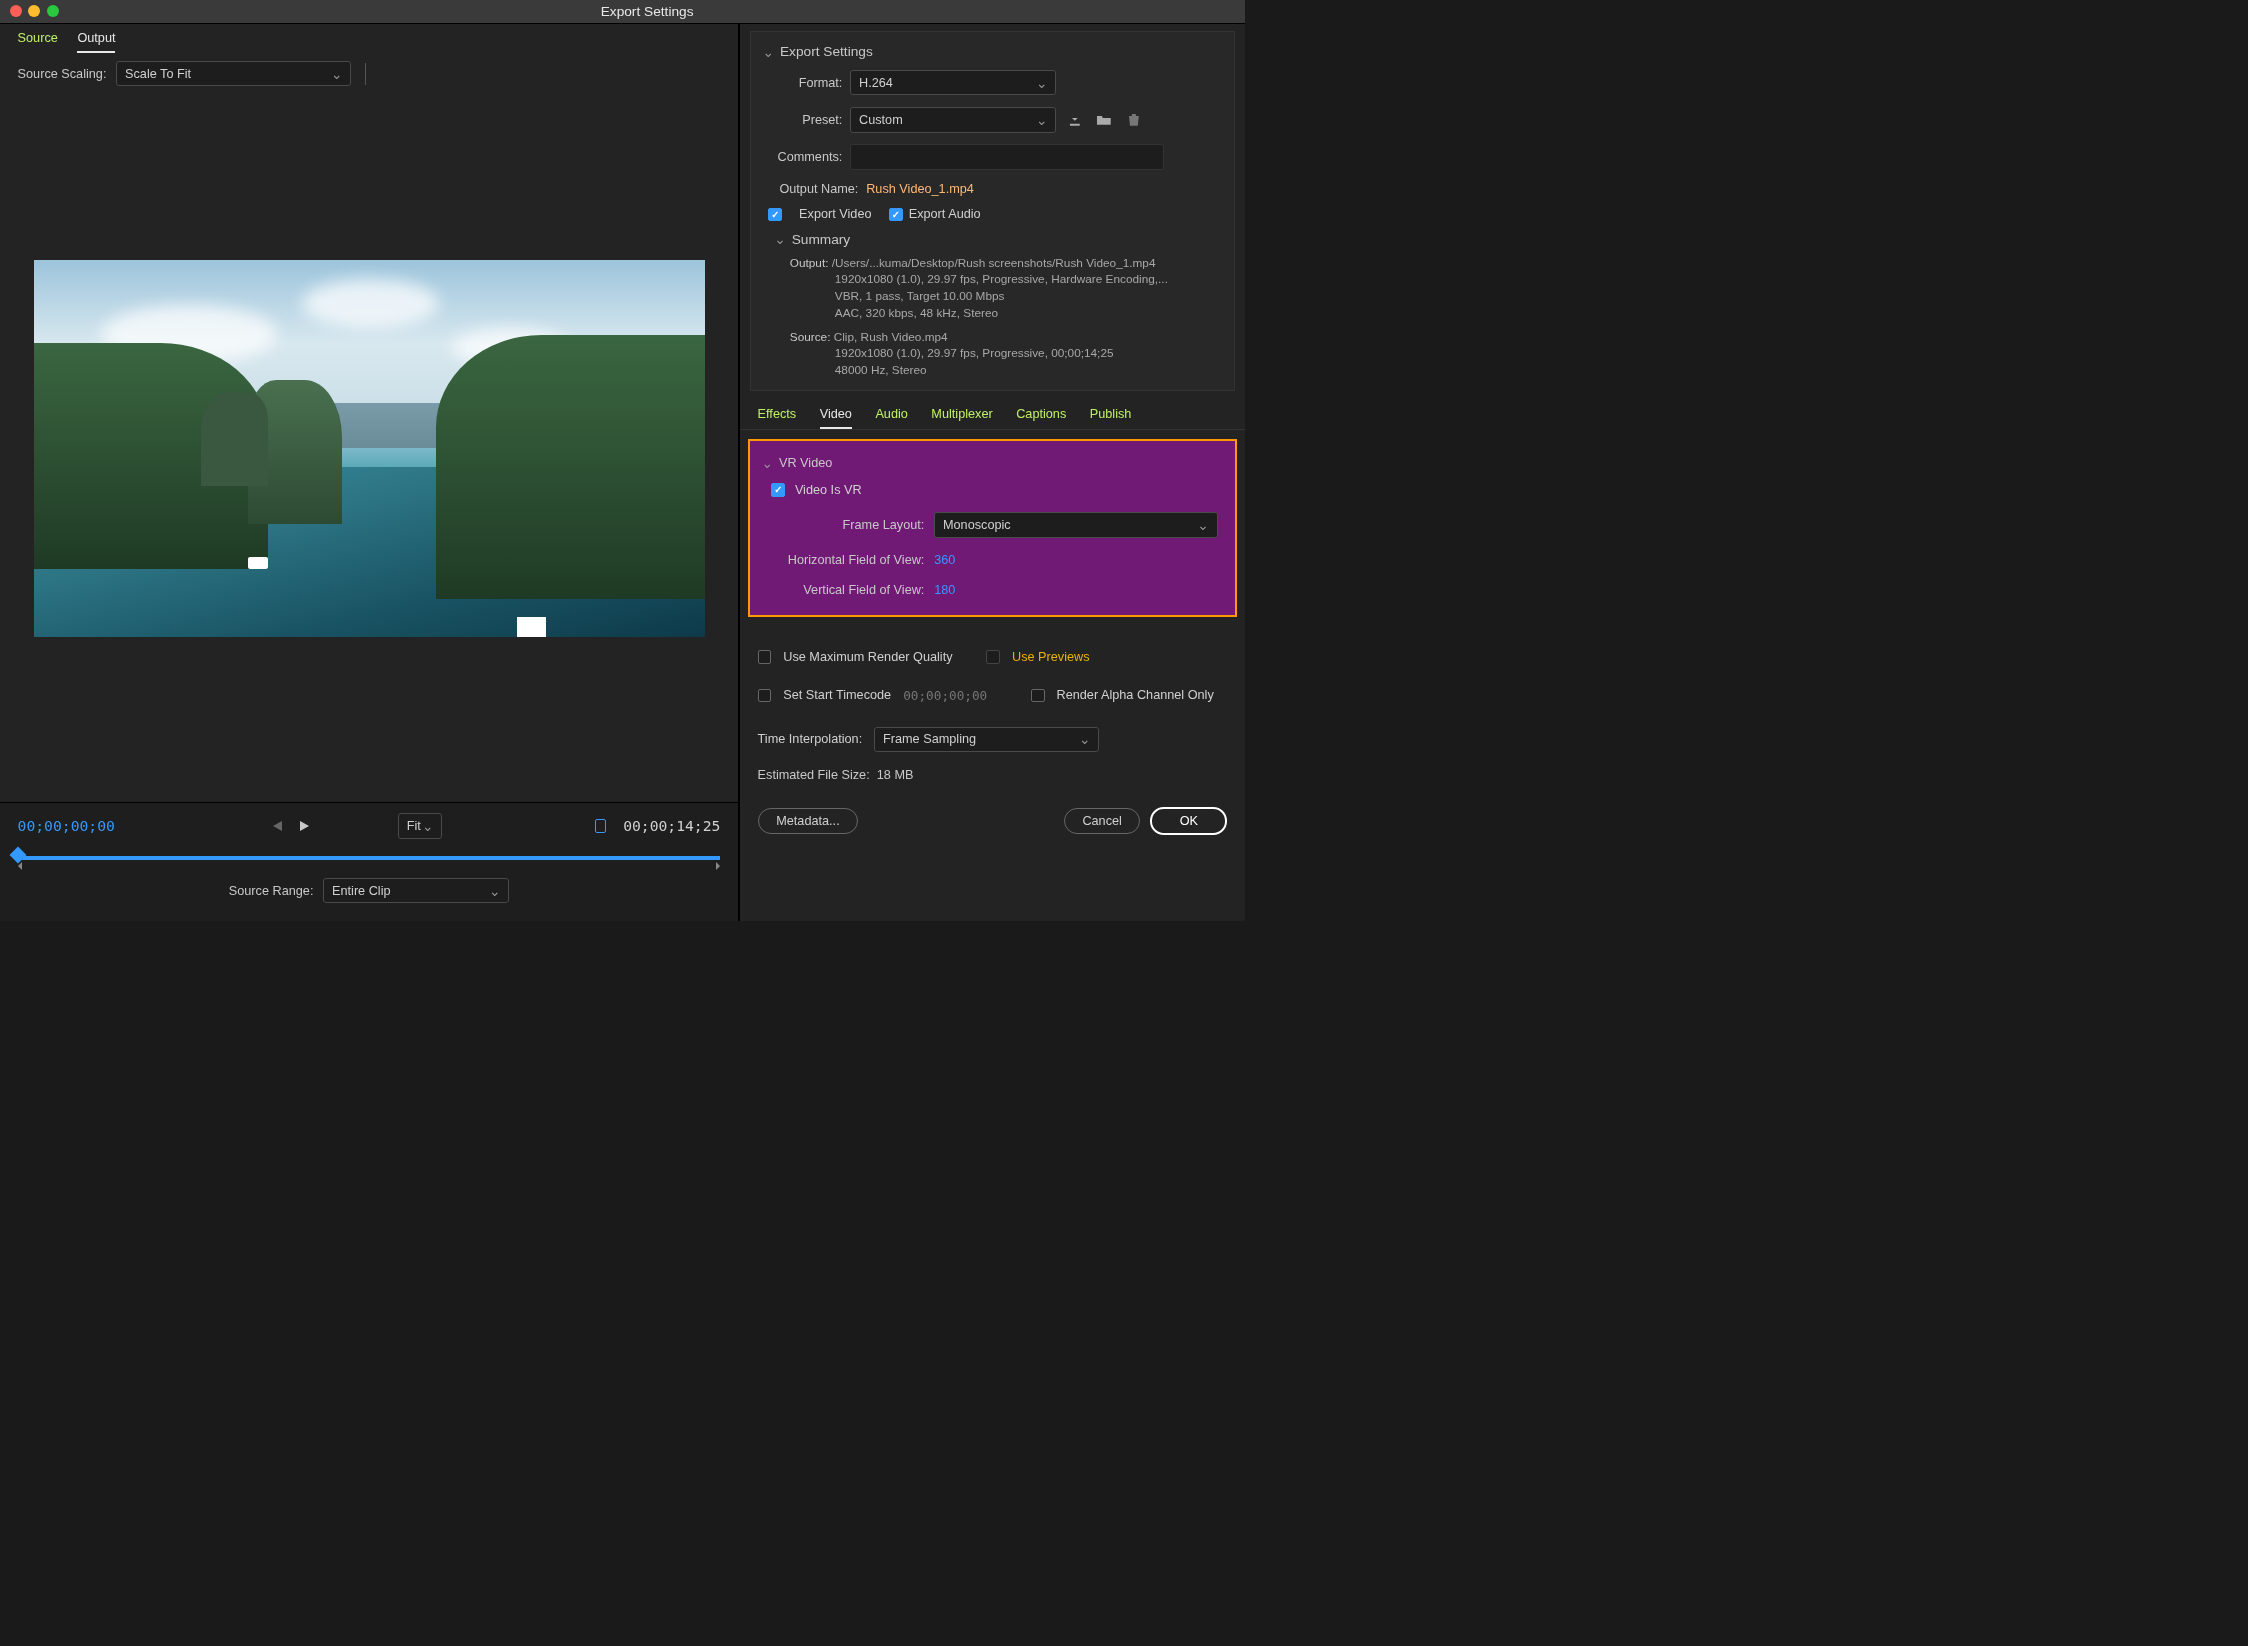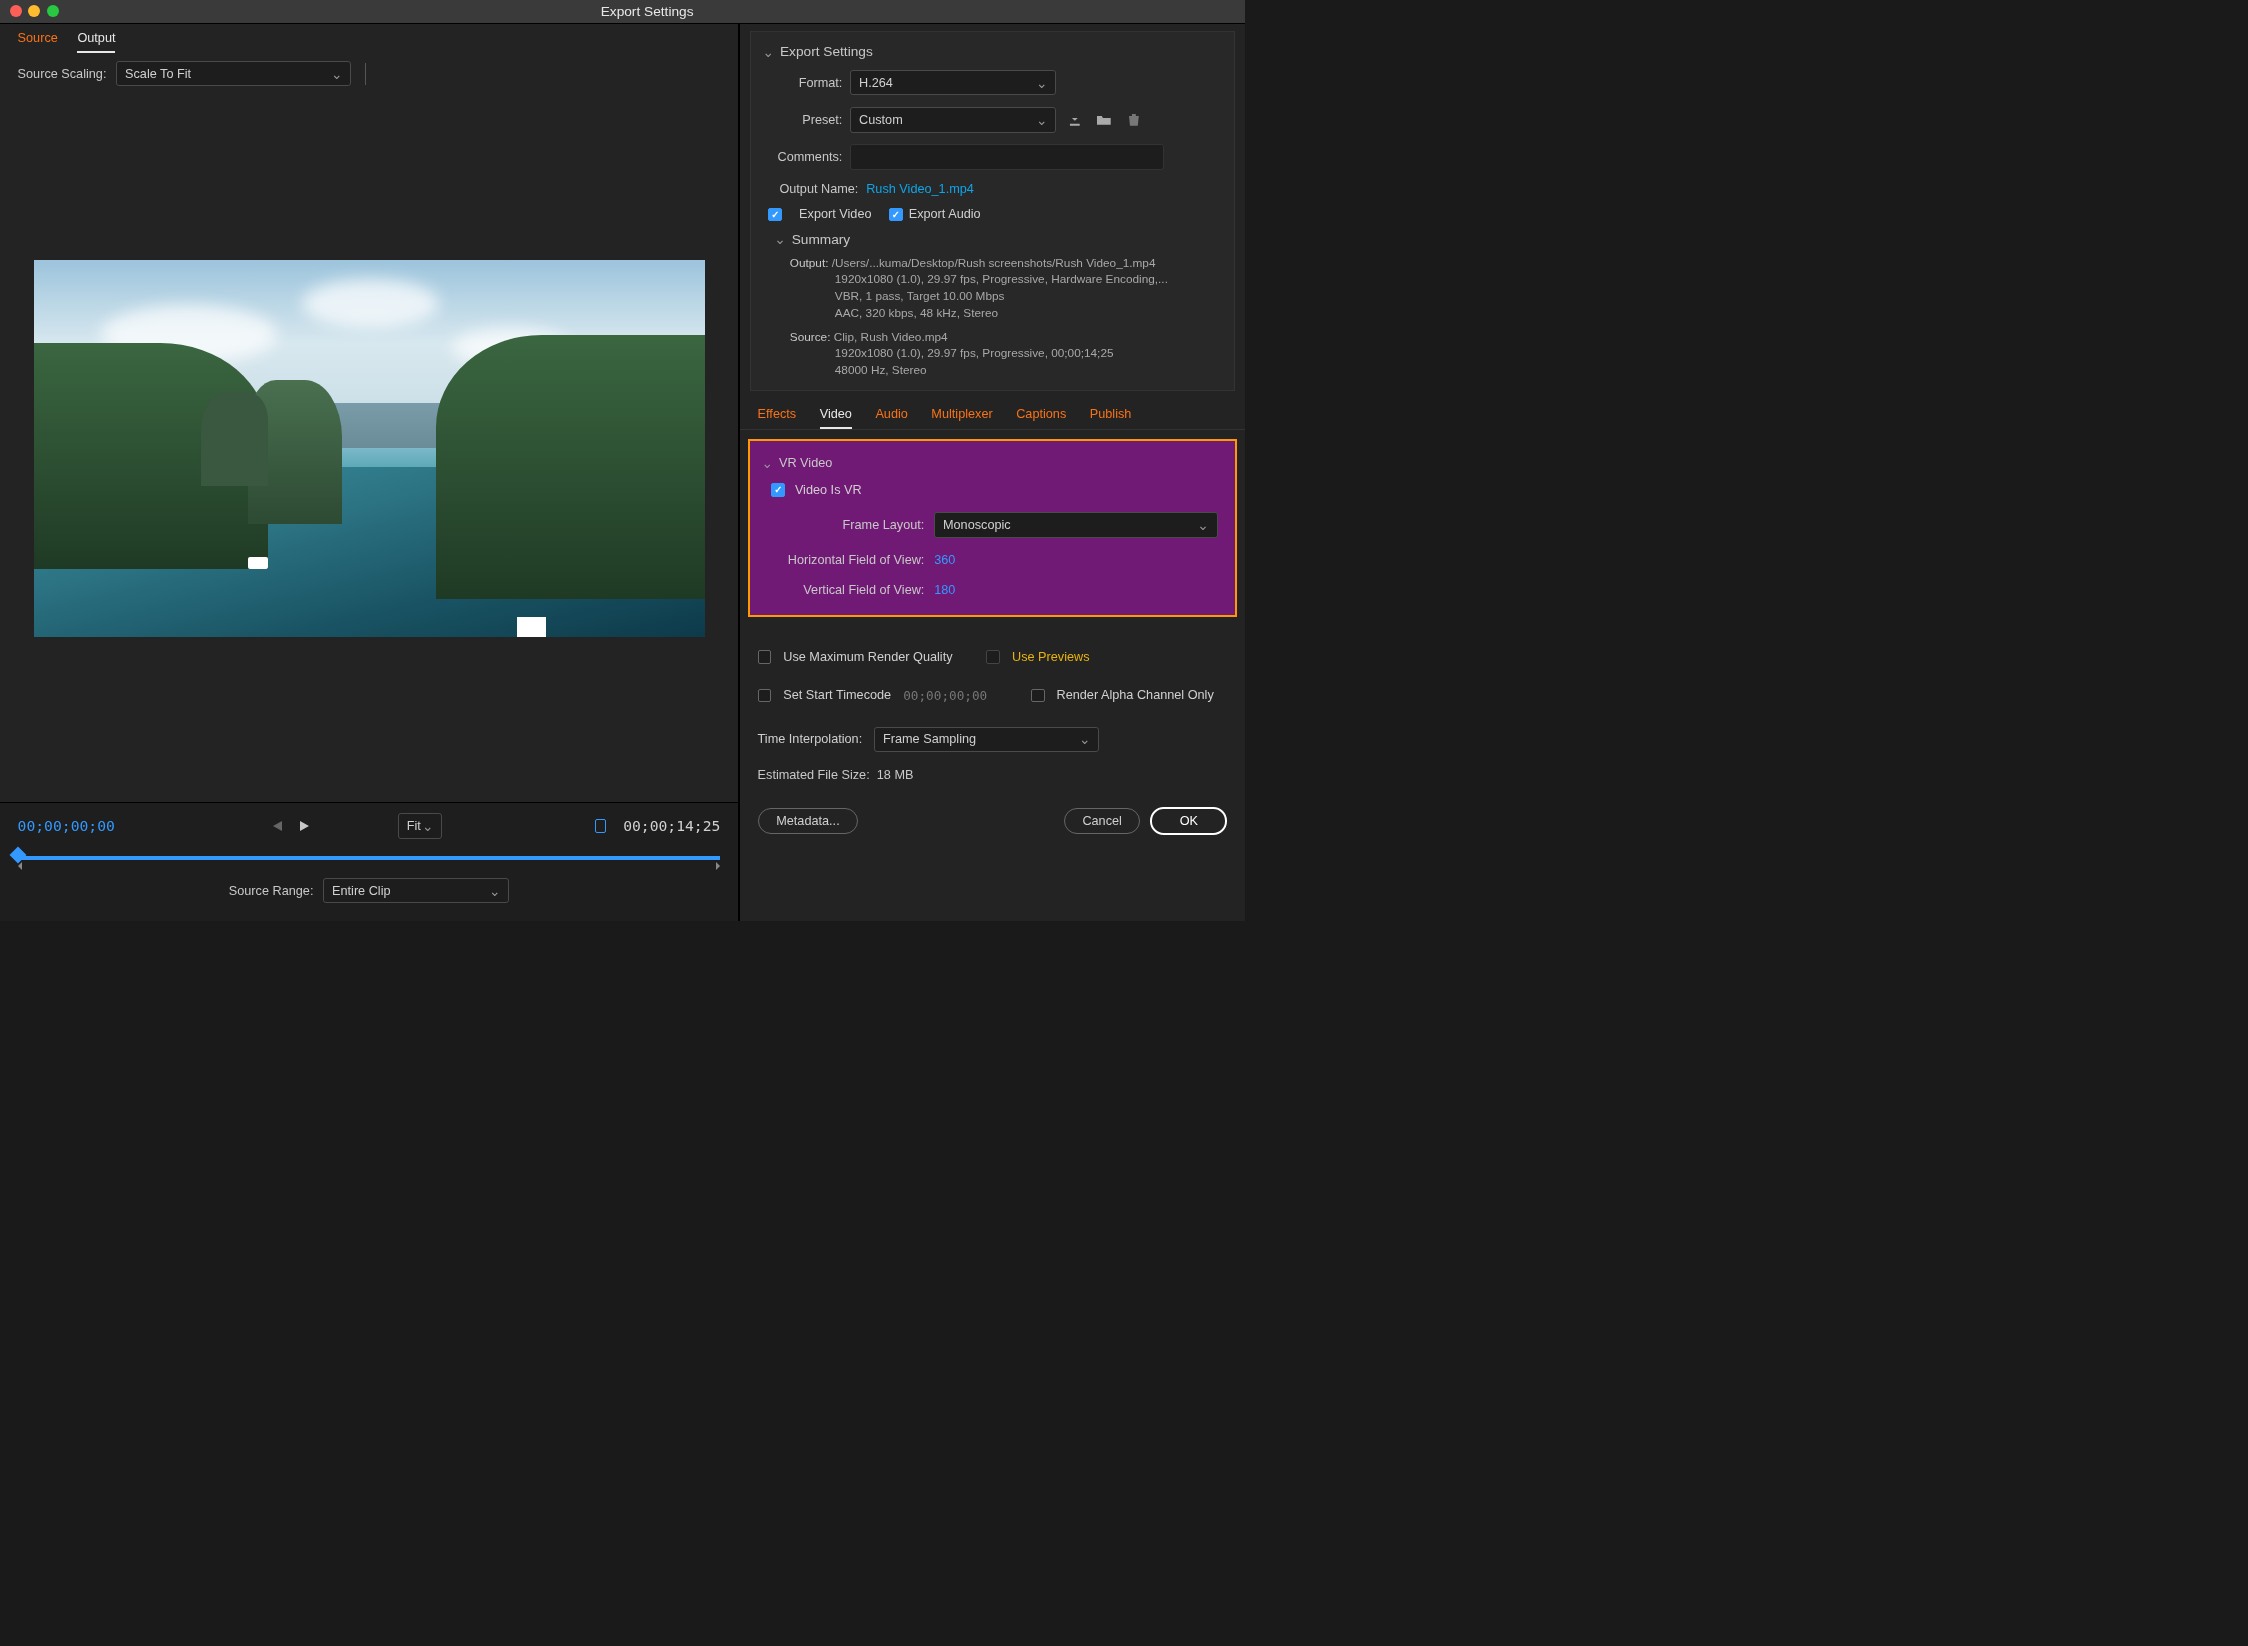--- a/index.html
+++ b/index.html
@@ -6,21 +6,21 @@
 body { background: #1a1a1a; color: #d0d0d0; font-size: 12.7px; width: 1245px; height: 921px; overflow: hidden; }
 .titlebar { display: flex; align-items: center; padding: 3.9px 9.8px; background: #3a3a3a; border-bottom: 1px solid #000; height: 23.5px; }
 .traffic { display: flex; gap: 6.9px; }
 .dot { width: 11.8px; height: 11.8px; border-radius: 50%; }
 .red { background: #ff5f57; } .yellow { background: #febc2e; } .green { background: #28c840; }
 .titlebar-title { flex: 1; text-align: center; color: #e8e8e8; font-size: 13.7px; font-weight: 500; }
 .main { display: flex; height: calc(100% - 23.5px); }
 .left { width: 740px; background: #232323; border-right: 2px solid #000; display: flex; flex-direction: column; }
 .right { flex: 1; background: #232323; display: flex; flex-direction: column; }
 .tabs { display: flex; gap: 19.6px; padding: 7.8px 17.6px 0 17.6px; align-items: center; }
-.tab { padding-bottom: 5.9px; color: #f97316; cursor: pointer; border-bottom: 2px solid transparent; }
+.tab { padding-bottom: 5.9px; color: #bef264; cursor: pointer; border-bottom: 2px solid transparent; }
 .tab.active { color: #e8e8e8; border-bottom-color: #e8e8e8; }
 .row { display: flex; align-items: center; gap: 9.8px; padding: 7.8px 17.6px; }
 .lbl { text-align: right; color: #c8c8c8; }
 .select { background: #1d1d1d; border: 1px solid #4a4a4a; color: #d0d0d0; padding: 3.9px 7.8px; border-radius: 2.9px; display: flex; align-items: center; justify-content: space-between; height: 25.5px; position: relative; }
 .chev::after { content: "⌄"; font-size: 13.7px; color: #999; }
 .preview-area { flex: 1; background: #232323; display: flex; align-items: center; justify-content: center; }
 .preview-image { width: 671px; height: 377px; background: linear-gradient(to bottom, #b5d4e8 0%, #cfe3eb 25%, #7bb8c8 50%, #3d9aa8 60%, #1a4d5c 100%); position: relative; overflow: hidden; }
 .sky { position: absolute; top: 0; left: 0; right: 0; height: 45%; background: linear-gradient(to bottom, #9cc4dc, #d8e8ef, #c8dce5); }
 .cloud { position: absolute; background: rgba(255,255,255,0.7); border-radius: 50%; filter: blur(7.8px); }
 .mountain { position: absolute; background: linear-gradient(to bottom, #3a6640, #2d5033, #1f3a24); }
@@ -35,21 +35,21 @@
 .slider-bar { position: absolute; top: 7.8px; left: 0; right: 0; height: 3.9px; background: #3399ff; }
 .slider-handle { position: absolute; top: 0; left: 0; width: 11.8px; height: 11.8px; background: #3399ff; transform: translateX(-5.9px) rotate(45deg); }
 .slider-end-l { position: absolute; top: 13.7px; left: -3.9px; width: 0; height: 0; border: 4.9px solid transparent; border-right-color: #888; }
 .slider-end-r { position: absolute; top: 13.7px; right: -3.9px; width: 0; height: 0; border: 4.9px solid transparent; border-left-color: #888; }
 .icon-btn { width: 21.6px; height: 21.6px; display: flex; align-items: center; justify-content: center; color: #999; cursor: pointer; border-radius: 2px; }
 .panel { border: 1px solid #333; margin: 7.8px 9.8px; background: #282828; padding: 7.8px 0; }
 .panel-header { display: flex; align-items: center; gap: 5.9px; padding: 3.9px 11.8px; color: #c8c8c8; font-size: 13.7px; }
 .twirl::before { content: "⌄"; font-size: 13.7px; color: #999; cursor: pointer; }
 .form-row { display: flex; align-items: center; gap: 7.8px; padding: 5.9px 17.6px; }
 .form-lbl { width: 74px; text-align: right; color: #c8c8c8; }
-.link { color: #0ea5e9; cursor: pointer; }
+.link { color: #fdba74; cursor: pointer; }
 .linkval { color: #3399ff; cursor: pointer; }
 .cb { width: 13.7px; height: 13.7px; border: 1px solid #666; border-radius: 2px; display: inline-flex; align-items: center; justify-content: center; background: #1d1d1d; }
 .cb.checked { background: #3399ff; border-color: #3399ff; }
 .cb.checked::after { content: "✓"; color: #fff; font-size: 9.8px; font-weight: bold; }
 .summary-body { padding: 3.9px 11.8px 3.9px 39px; color: #a8a8a8; font-size: 11.8px; line-height: 1.4; }
 .summary-lbl { color: #c8c8c8; }
 .tabs2 { display: flex; gap: 23.5px; padding: 7.8px 17.6px 0 17.6px; border-bottom: 1px solid #333; }
 .highlight-box { border: 2.9px solid #ff9900; margin: 9.8px 7.8px; padding: 9.8px 0; background: #701a75; }
 .section-header { display: flex; align-items: center; gap: 5.9px; padding: 3.9px 11.8px; color: #c8c8c8; }
 .vr-row { display: flex; align-items: center; gap: 9.8px; padding: 7.8px 17.6px; }

